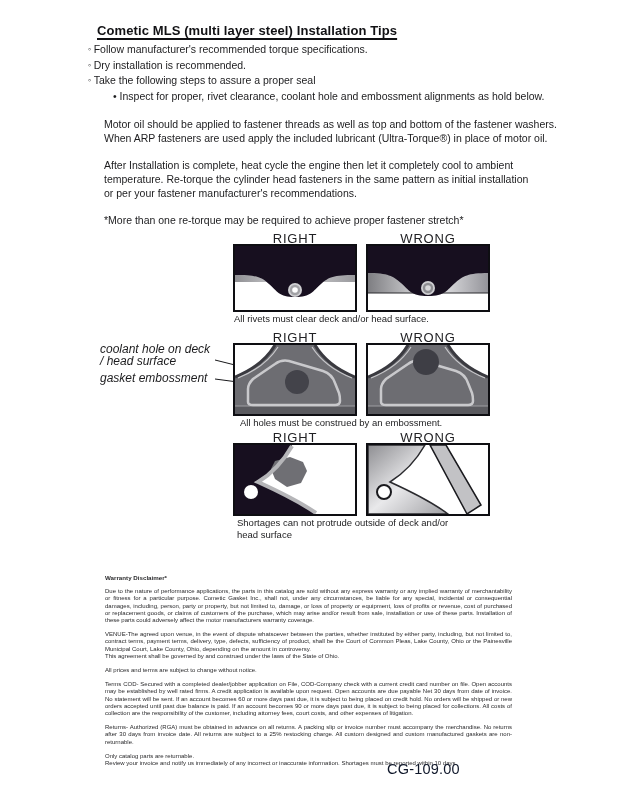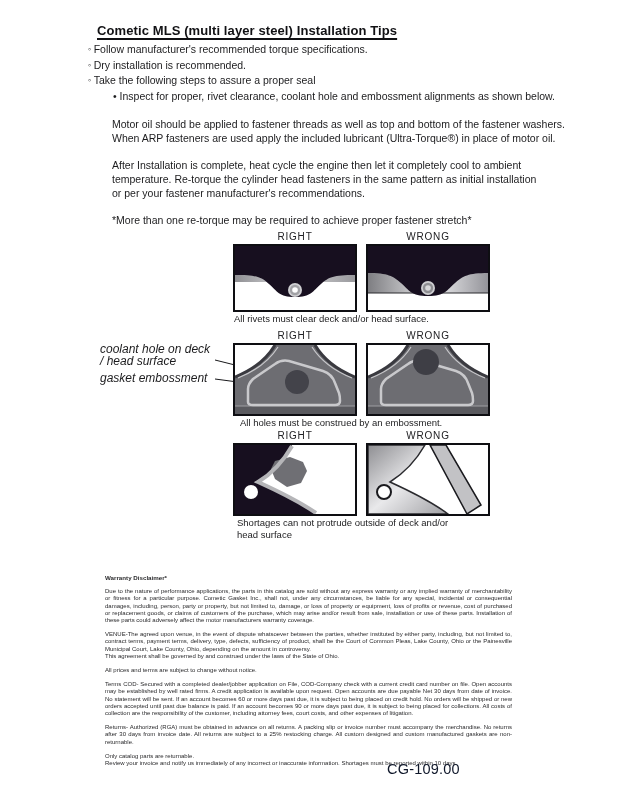--- a/index.html
+++ b/index.html
@@ -14,23 +14,23 @@
     letter-spacing:.1px;
   }
   .tips{position:absolute;top:42px;left:88px;width:480px;font-size:10.5px;line-height:14.5px;}
   .tip-item{display:block;}
   .tip-item::before{content:"\25E6\00A0";font-size:9px;position:relative;top:-1px;}
   .subtips{margin-left:25px;}
   .subtip-item{display:block;}
   .subtip-item::before{content:"\2022\00A0";}
   .diesel{position:absolute;top:117px;left:96px;width:500px;}
   .diesel-heading{margin:0 0 9px 0;font-size:12px;font-weight:bold;color:#111114;}
-  .diesel p{margin:0 0 13px 16px;font-size:10.5px;line-height:14px;white-space:pre-line;}
+  .diesel p{margin:0 0 13px 8px;font-size:10.5px;line-height:14px;white-space:pre-line;}
   .diagram-area{position:absolute;top:230px;left:0;width:618px;height:320px;}
-  .panel-header{position:absolute;width:124px;text-align:center;font-size:10px;color:#212124;letter-spacing:.8px;}
+  .panel-header{position:absolute;width:124px;text-align:center;font-size:13px;color:#212124;letter-spacing:.8px;}
   .panel{position:absolute;width:120px;border:2px solid #0e0e12;background:#fff;}
   .panel svg{display:block;}
   .caption{position:absolute;font-size:9.5px;line-height:11.5px;color:#1c1c1e;}
   .side-label{position:absolute;font-size:12px;line-height:11.5px;text-align:left;color:#1c1c1e;font-style:italic;}
   .leader-svg{position:absolute;top:0;left:0;pointer-events:none;}
   .legal{position:absolute;top:574px;left:105px;width:407px;font-size:6px;line-height:7.2px;color:#2a2a2c;text-align:justify;}
   .legal-heading{font-weight:bold;margin:0 0 7px 0;font-size:6.2px;}
   .legal p{margin:0 0 7px 0;}
   .legal p.tight{margin:0;}
   .page-code{position:absolute;top:761px;left:387px;font-size:14.5px;color:#0f172a;letter-spacing:.2px;}
@@ -40,21 +40,21 @@
 
 <div class="page">
 
   <h1 class="doc-title">Cometic MLS (multi layer steel) Installation Tips</h1>
 
   <div class="tips">
     <span class="tip-item"><span>Follow manufacturer's recommended torque specifications.</span></span>
     <span class="tip-item"><span>Dry installation is recommended.</span></span>
     <span class="tip-item"><span>Take the following steps to assure a proper seal</span></span>
     <div class="subtips">
-      <span class="subtip-item"><span>Inspect for proper, rivet clearance, coolant hole and embossment alignments as shown below.</span></span>
+      <span class="subtip-item"><span>Inspect for proper, rivet clearance, coolant hole and embossment alignments as hold below.</span></span>
     </div>
   </div>
 
   <div class="diesel">
     <p>Motor oil should be applied to fastener threads as well as top and bottom of the fastener washers.
 When ARP fasteners are used apply the included lubricant (Ultra-Torque®) in place of motor oil.</p>
     <p>After Installation is complete, heat cycle the engine then let it completely cool to ambient
 temperature. Re-torque the cylinder head fasteners in the same pattern as initial installation
 or per your fastener manufacturer's recommendations.</p>
     <p>*More than one re-torque may be required to achieve proper fastener stretch*</p>

